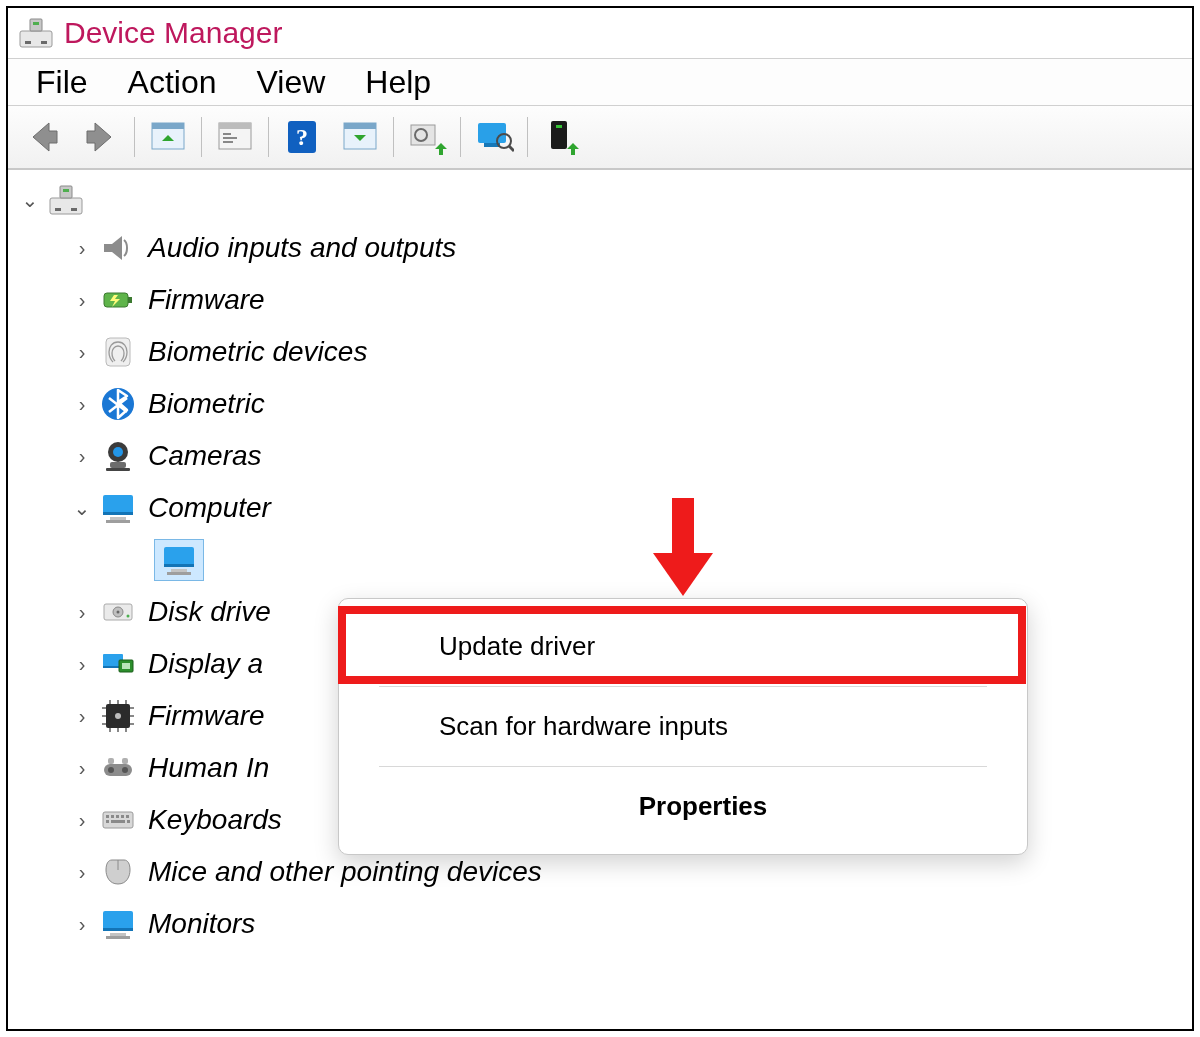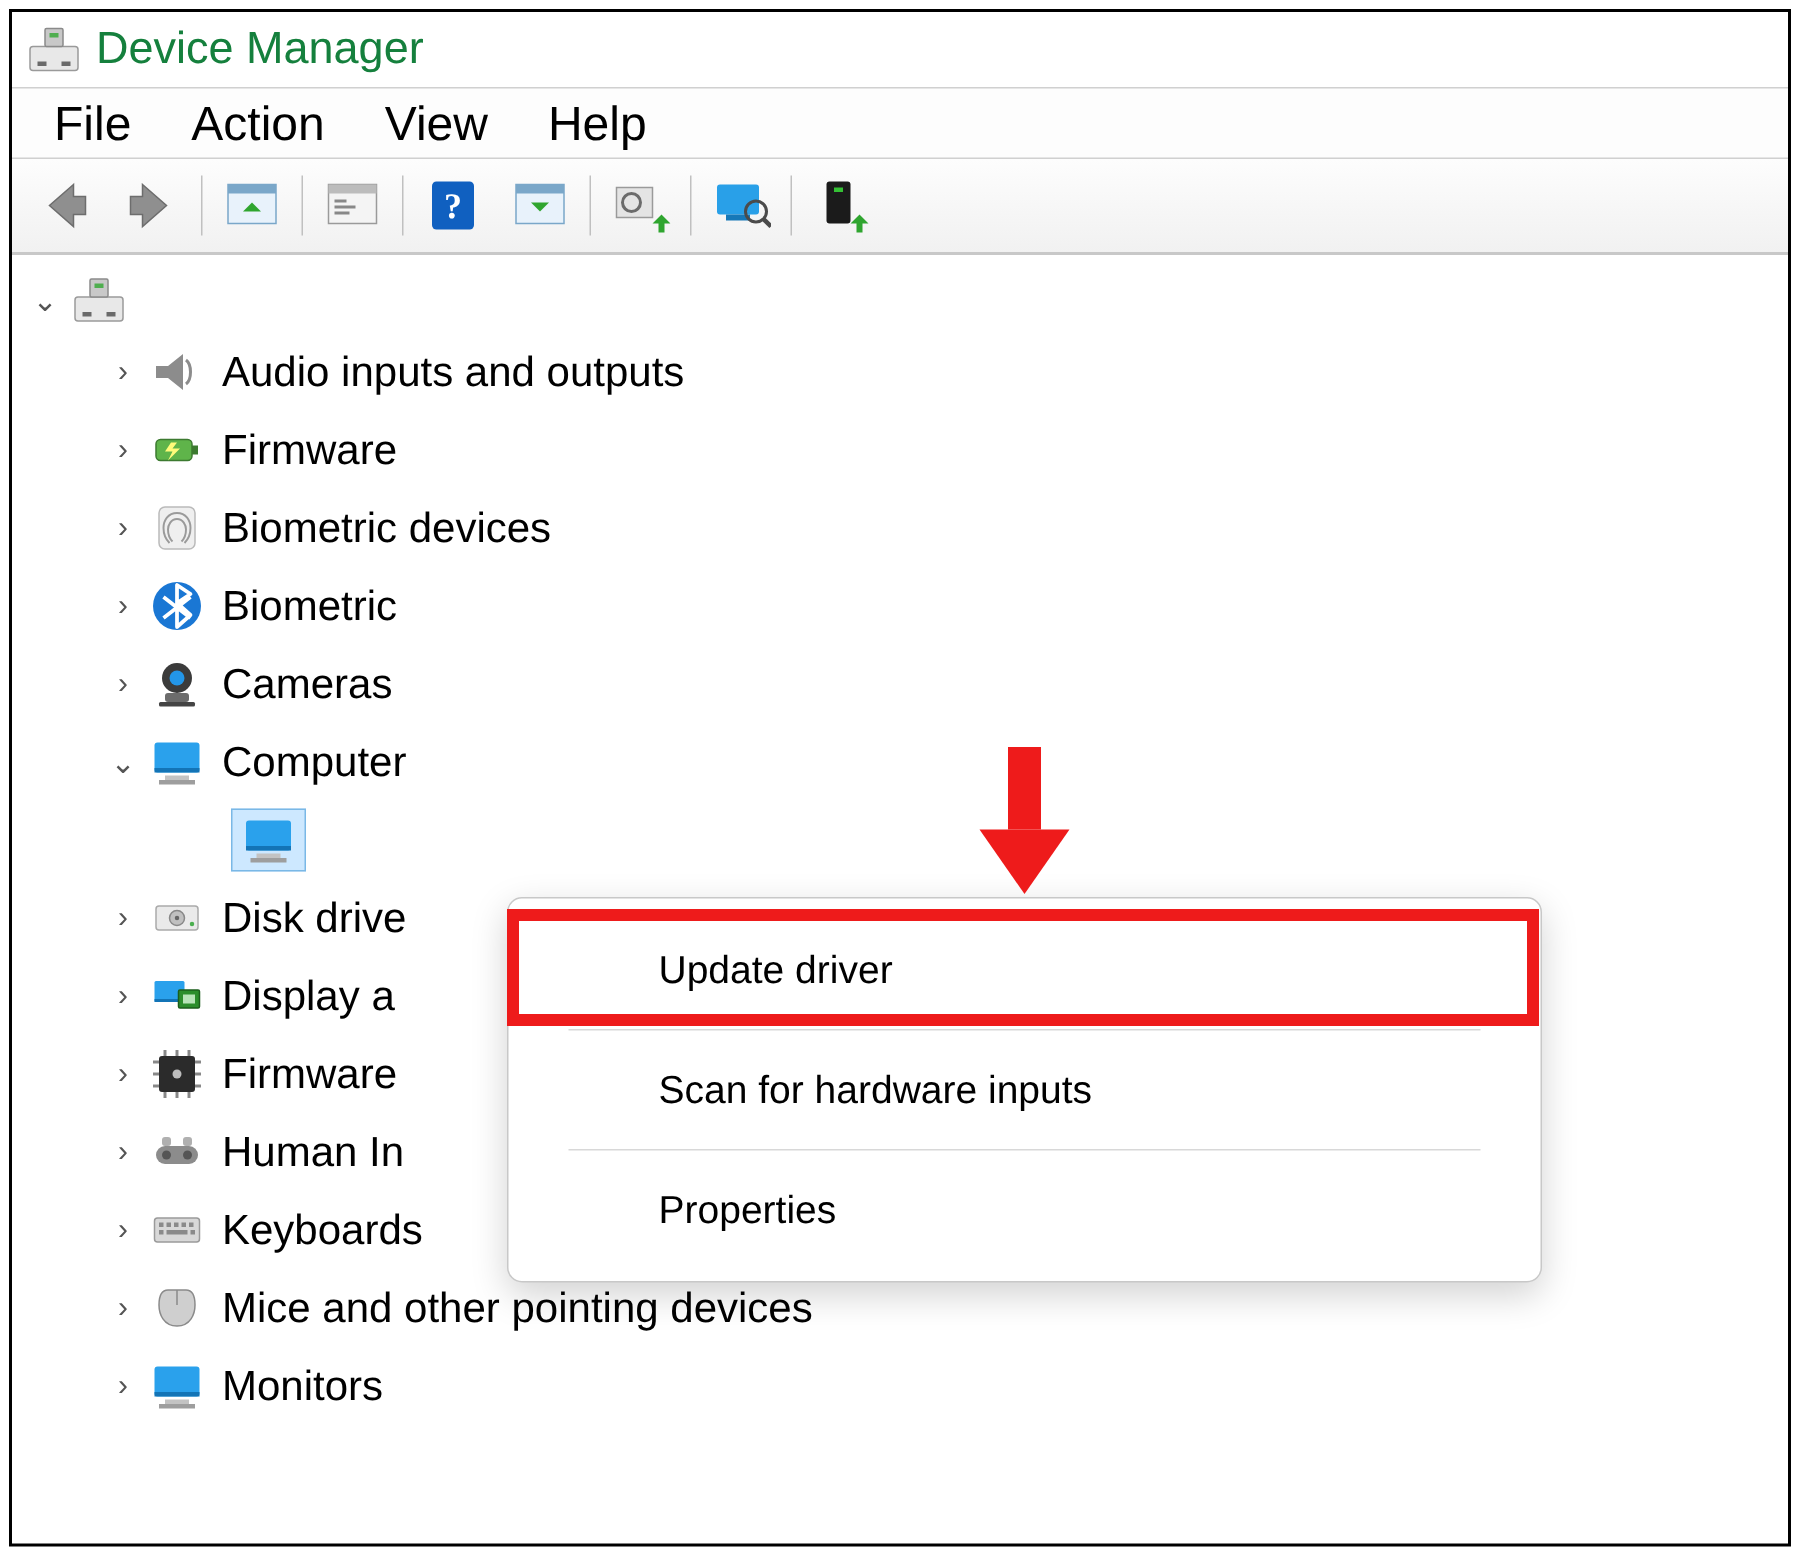--- a/index.html
+++ b/index.html
@@ -30,21 +30,21 @@
   .titlebar .app-icon {
     width: 36px;
     height: 36px;
     margin-right: 10px;
     display: inline-block;
     position: relative;
   }
   .app-icon svg { width: 100%; height: 100%; }
   .titlebar .title-text {
     font-size: 30px;
-    color: #15803d;
+    color: #be185d;
   }
   
   .menubar {
     display: flex;
     align-items: center;
     height: 48px;
     border-top: 1px solid #d0d0d0;
     border-bottom: 1px solid #d0d0d0;
     padding: 0 8px;
     font-size: 32px;
@@ -95,21 +95,21 @@
     padding: 6px 0 6px 56px;
     height: 52px;
   }
   .node-row .chev { width: 28px; }
   .node-icon {
     width: 40px; height: 40px;
     margin: 0 10px 0 2px;
     display: inline-flex; align-items: center; justify-content: center;
   }
   .node-icon svg { width: 36px; height: 36px; }
-  .node-label { white-space: nowrap; }
+  .node-label { white-space: nowrap; font-style: italic; }
   .sub-row {
     display: flex;
     align-items: center;
     padding: 6px 0 6px 140px;
     height: 52px;
   }
   .sub-row .node-icon.selected {
     background: #cde8ff;
     border: 1px solid #7ab8e6;
     padding: 1px;
@@ -131,21 +131,21 @@
   .ctx-item {
     font-size: 26px;
     padding: 20px 60px 20px 100px;
     cursor: default;
   }
   .ctx-sep {
     height: 1px;
     background: #d8d8d8;
     margin: 4px 40px;
   }
-  .ctx-item.bold { font-weight: 400; }
+  .ctx-item.bold { font-weight: 700; text-align: center; }
   
   .annotation-arrow {
     position: absolute;
     left: 640px;
     top: 490px;
     width: 70px;
     height: 100px;
     z-index: 12;
   }
   .annotation-box {

